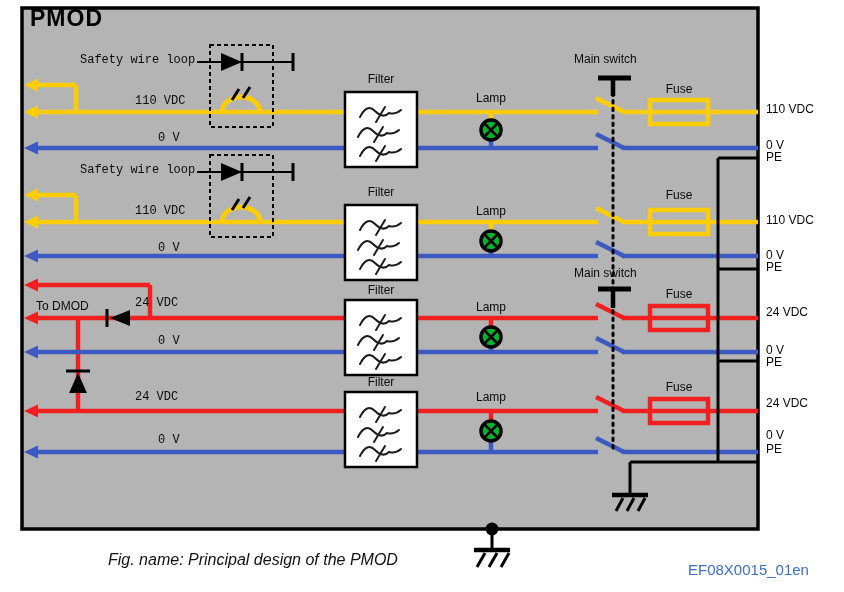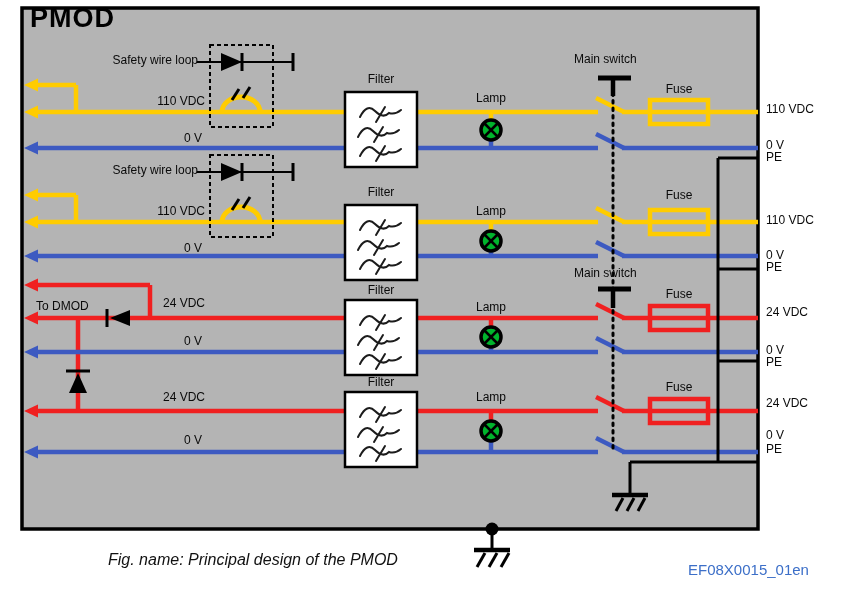--- a/index.html
+++ b/index.html
@@ -9,23 +9,23 @@
     --c-24v:#f02020;
     --c-lamp:#00b42c;
     --c-doc:#3c6fc8;
     --c-ink:#000000;
   }
   html,body{margin:0;padding:0;background:#ffffff;}
   .figure{position:relative;width:844px;height:592px;background:#fff;
           font-family:"Liberation Sans",sans-serif;overflow:hidden;}
   svg{position:absolute;left:0;top:0;}
   .lbl{position:absolute;font-size:12px;color:#0a0a0a;white-space:nowrap;line-height:13px;}
-  .ra{text-align:right;}
+  .ra{text-align:left;font-family:Liberation Mono, monospace;}
   .ca{text-align:center;}
-  .title{font-size:27px;font-weight:bold;letter-spacing:1px;color:#000;}
+  .title{font-size:23px;font-weight:bold;letter-spacing:1px;color:#000;}
   .caption{font-size:16px;font-style:italic;color:#111;margin-left:24px;}
   .docnum{font-size:15px;color:var(--c-doc);}
   
   .w-y{stroke:var(--c-110v);}
   .w-b{stroke:var(--c-0v);}
   .w-r{stroke:var(--c-24v);}
   .w-k{stroke:var(--c-ink);}
   .f-y{fill:var(--c-110v);}
   .f-b{fill:var(--c-0v);}
   .f-r{fill:var(--c-24v);}

